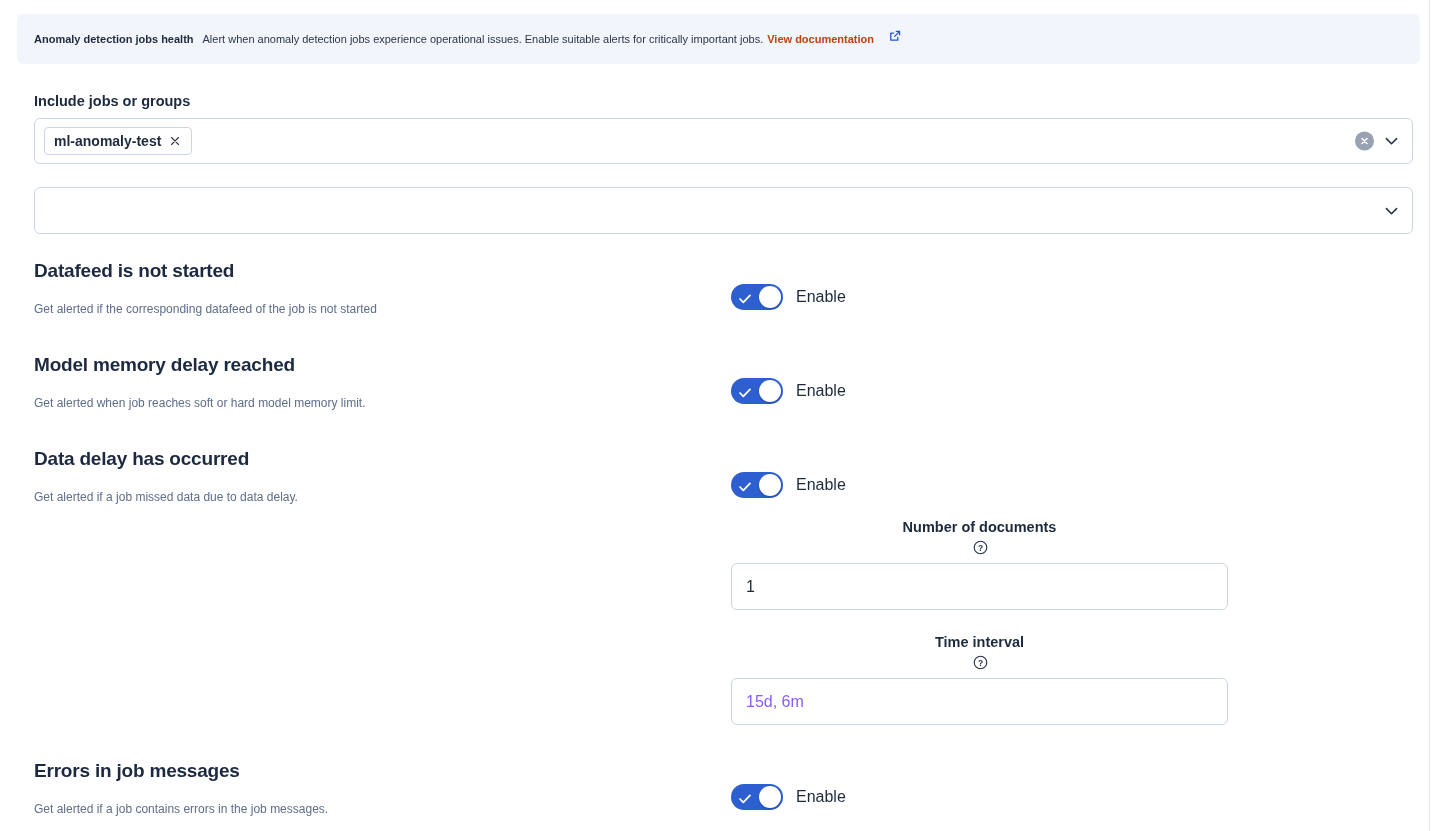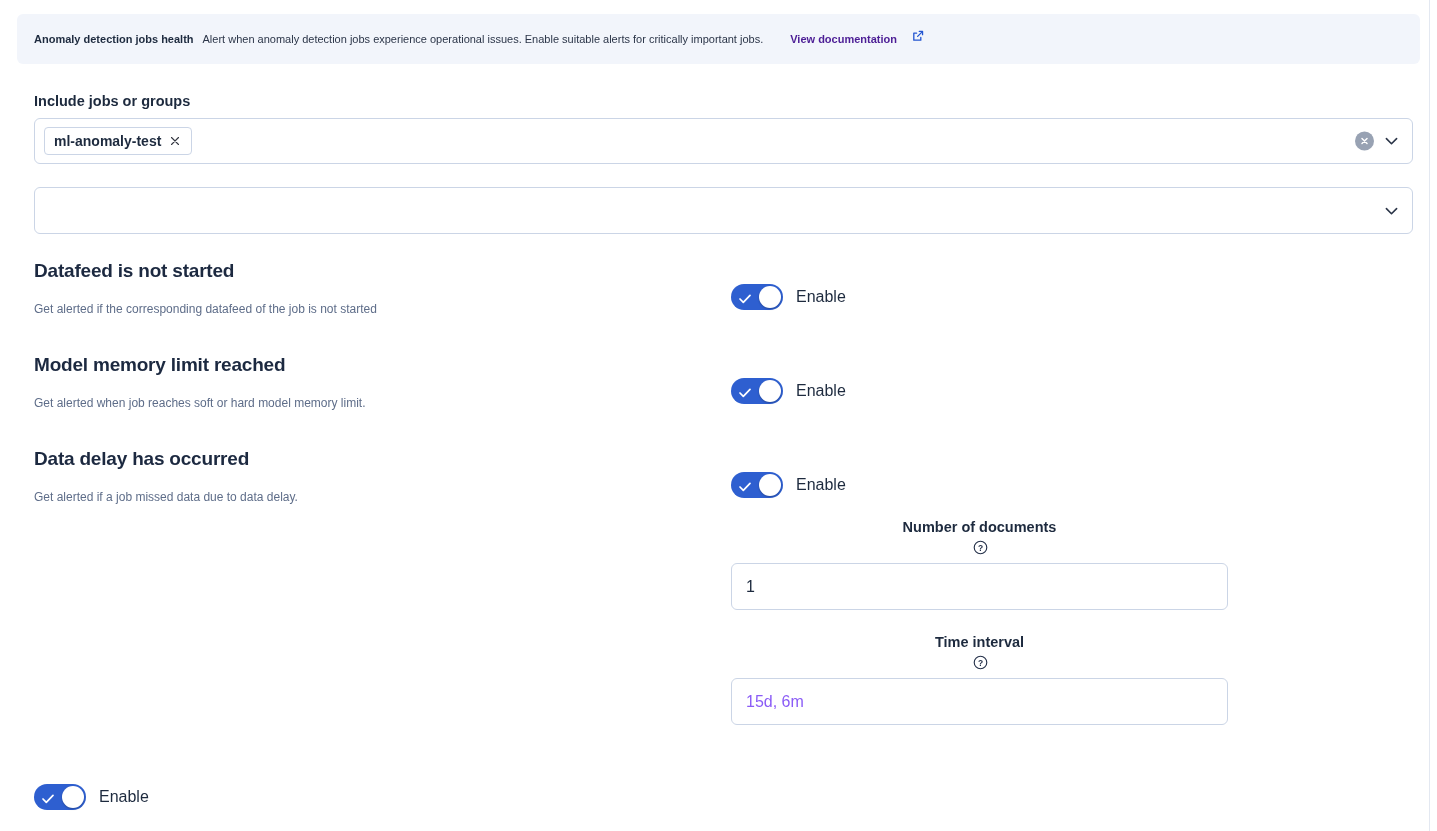--- a/index.html
+++ b/index.html
@@ -20,22 +20,22 @@
     margin: 14px 17px 0 17px;
     background: #f2f5fb;
     border-radius: 6px;
     padding: 15px 17px;
     font-size: 11px; line-height: 19px;
     white-space: nowrap;
   }
   .banner .b-title { font-weight: 700; margin-right: 9px; }
   .banner .b-desc { color: #2b3548; }
   .banner .b-link {
-    margin-left: 27px;
-    color: #4c1d95; font-weight: 700;
+    margin-left: 4px;
+    color: #c2410c; font-weight: 700;
     text-decoration: none;
     display: inline-flex; align-items: center; gap: 14px;
   }
   
   .form { padding: 29px 24px 0 34px; }
   .field-label {
     font-size: 14.5px; font-weight: 700;
     display: flex; align-items: center; gap: 5px;
     margin-bottom: 9px;
   }
@@ -175,21 +175,21 @@
               </svg></span>
           <span class="thumb"></span>
         </button>
         <span class="switch-label">Enable</span>
       </div>
     </div>
   </div>
 
   <div class="section">
     <div class="sec-left">
-      <h3>Model memory limit reached</h3>
+      <h3>Model memory delay reached</h3>
       <p>Get alerted when job reaches soft or hard model memory limit.</p>
     </div>
     <div class="sec-right">
       <div class="switch-row">
         <button class="switch">
           <span class="check"><svg width="12" height="10" viewBox="0 0 12 10" fill="none" stroke="#ffffff" stroke-width="1.7" stroke-linecap="round" stroke-linejoin="round">
                 <path d="M1 5l3.3 3.3L11 1.3"></path>
               </svg></span>
           <span class="thumb"></span>
         </button>
@@ -236,20 +236,24 @@
                 <text x="8" y="11.3" text-anchor="middle" font-size="9" font-weight="bold" fill="#243049" font-family="Liberation Sans, sans-serif">?</text>
               </svg>
             </span>
         </div>
         <input class="text-input muted" type="text" value="15d, 6m" style="">
       </div>
     </div>
   </div>
 
   <div class="section">
+    <div class="sec-left">
+      <h3>Errors in job messages</h3>
+      <p>Get alerted if a job contains errors in the job messages.</p>
+    </div>
     <div class="sec-right">
       <div class="switch-row">
         <button class="switch">
           <span class="check"><svg width="12" height="10" viewBox="0 0 12 10" fill="none" stroke="#ffffff" stroke-width="1.7" stroke-linecap="round" stroke-linejoin="round">
                 <path d="M1 5l3.3 3.3L11 1.3"></path>
               </svg></span>
           <span class="thumb"></span>
         </button>
         <span class="switch-label">Enable</span>
       </div>

